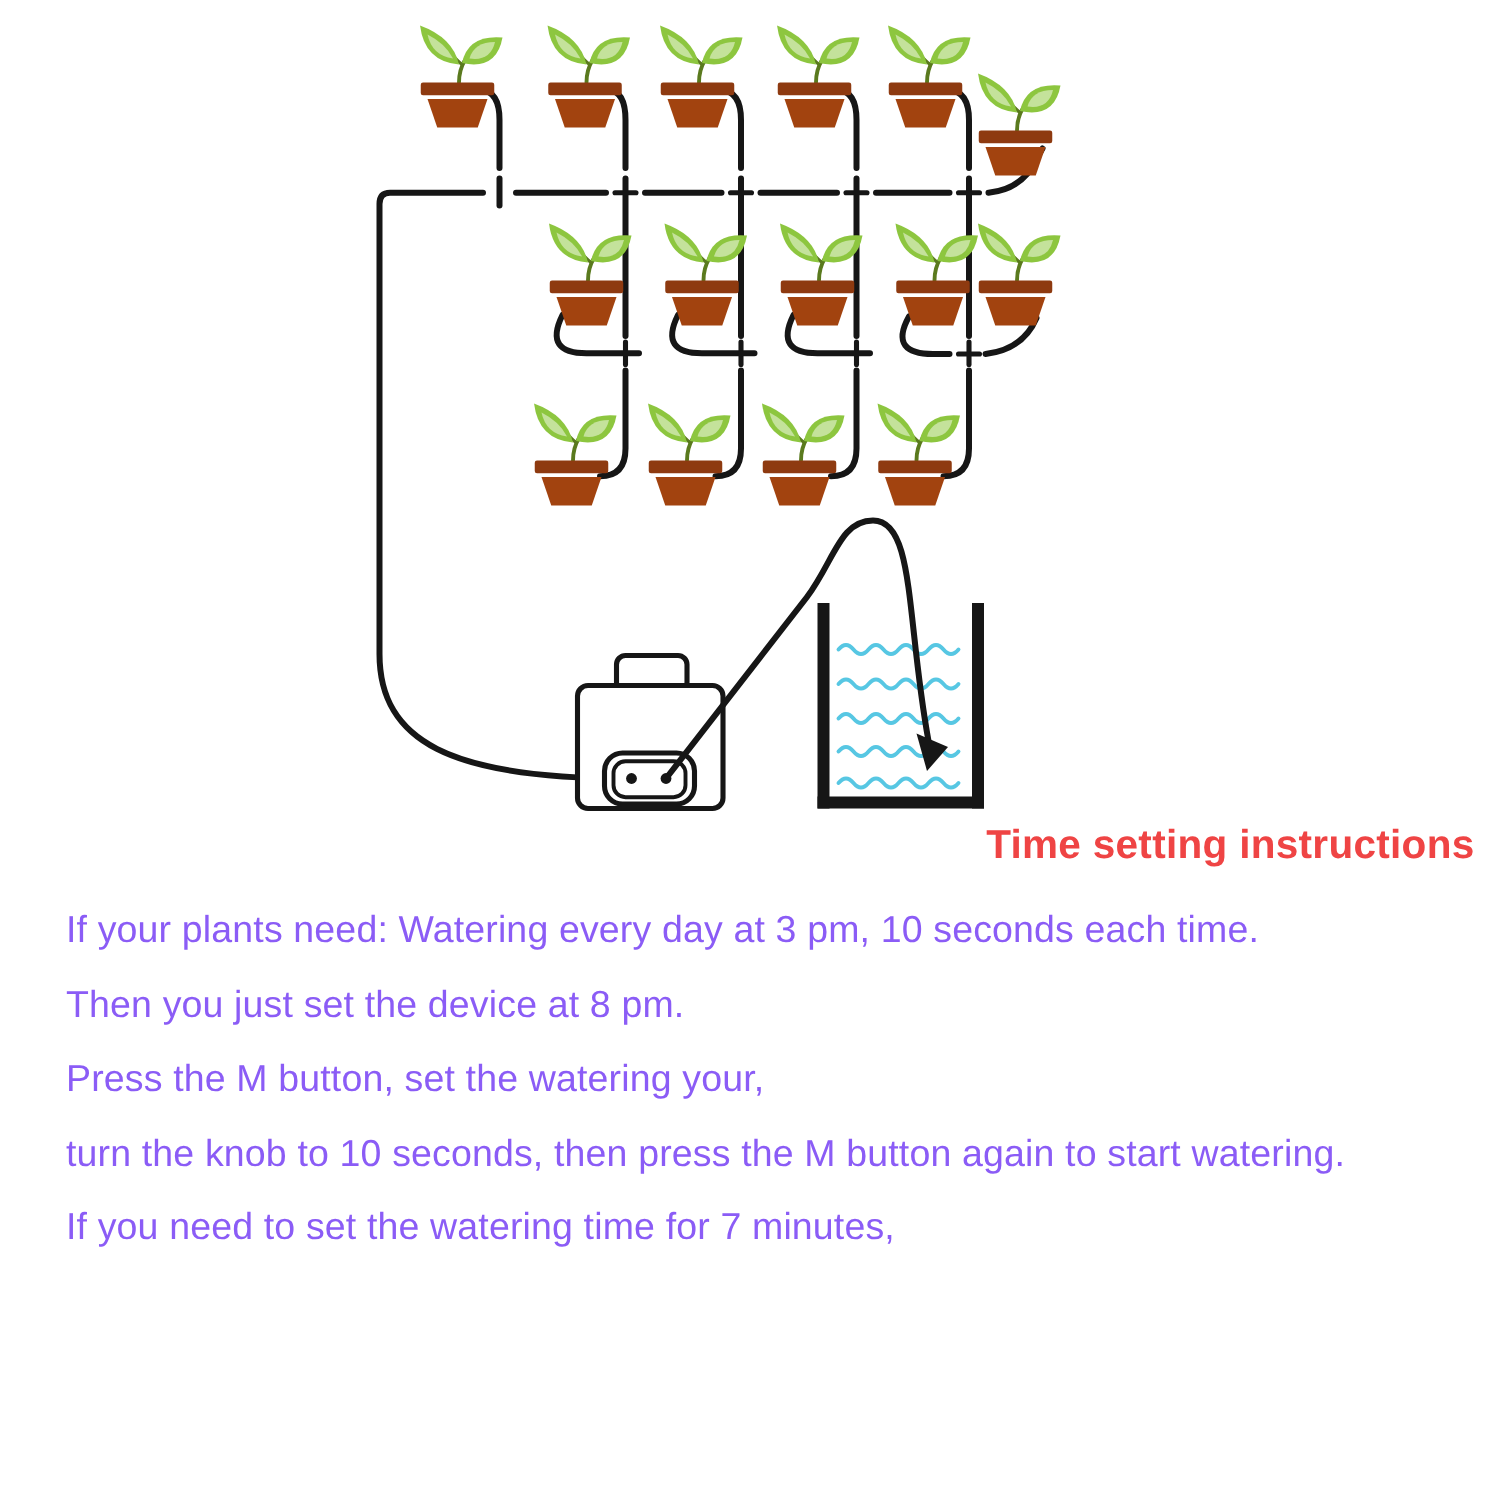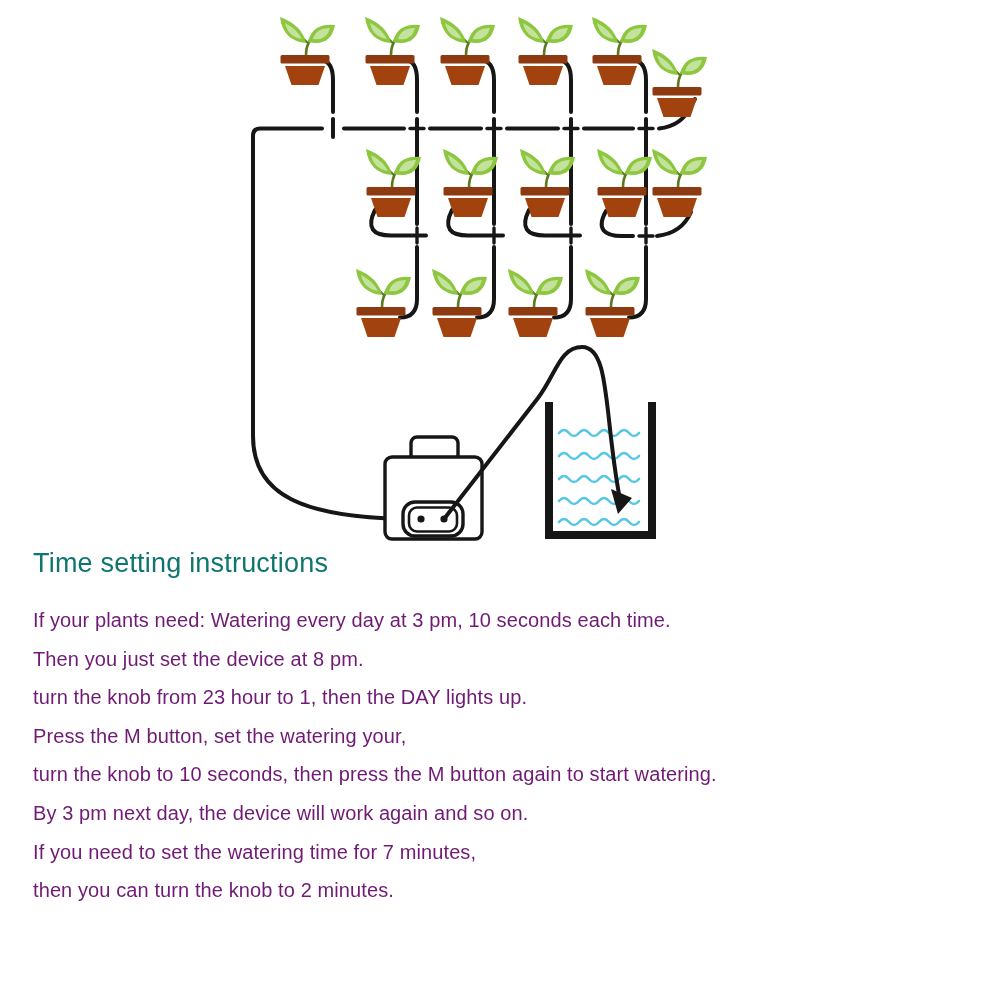--- a/index.html
+++ b/index.html
@@ -1,24 +1,25 @@
 <!DOCTYPE html>
 <html style="--tube: #161616; --pot: #a2430f; --pot-rim: #8e3a10; --leaf: #8dc63f; --leaf-light: #c4e29b; --stem: #5a7a1e; --water: #57c7e3;"><head>
 <meta charset="utf-8">
 <style>
   html,body{margin:0;padding:0;background:#ffffff;}
   body{width:1000px;height:1000px;position:relative;font-family:"Liberation Sans",sans-serif;overflow:hidden;}
   #diagram{position:absolute;top:0;left:0;}
   #instructions{position:absolute;left:33px;top:548px;width:950px;}
   #instructions h1{
-    margin:0 0 22px 0;font-size:27px;font-weight:400;color:#0f766e;letter-spacing:0.2px;
+    margin:0 0 22px 0;font-size:27px;font-weight:700;color:#ef4444;letter-spacing:0.2px;
     font-family:"Liberation Sans",sans-serif;
+    text-align:right;
   }
   #instructions p{
-    margin:0;font-size:20px;line-height:38.6px;color:#701a75;font-weight:400;
+    margin:11px;font-size:25px;line-height:38.6px;color:#8b5cf6;font-weight:400;
     letter-spacing:0.1px;white-space:nowrap;
   }
   svg .tube{stroke:var(--tube,#161616);stroke-width:4;fill:none;stroke-linecap:round;stroke-linejoin:round;}
   svg .thin{stroke-width:3.4;}
   svg .device-line{stroke:var(--tube,#161616);fill:#ffffff;}
   svg .solid{fill:var(--tube,#161616);stroke:none;}
 </style>
 </head>
 <body>
 
@@ -124,19 +125,16 @@
       <use href="#plant-icon" transform="translate(457 307)"></use>
       <use href="#plant-icon" transform="translate(533 307)"></use>
       <use href="#plant-icon" transform="translate(610 307)"></use>
     </g>
 </svg>
 
 <div id="instructions">
   <h1>Time setting instructions</h1>
   <p>If your plants need: Watering every day at 3 pm, 10 seconds each time.</p>
   <p>Then you just set the device at 8 pm.</p>
-  <p>turn the knob from 23 hour to 1, then the DAY lights up.</p>
   <p>Press the M button, set the watering your,</p>
   <p>turn the knob to 10 seconds, then press the M button again to start watering.</p>
-  <p>By 3 pm next day, the device will work again and so on.</p>
   <p>If you need to set the watering time for 7 minutes,</p>
-  <p>then you can turn the knob to 2 minutes.</p>
 </div>
 
 </body></html>

